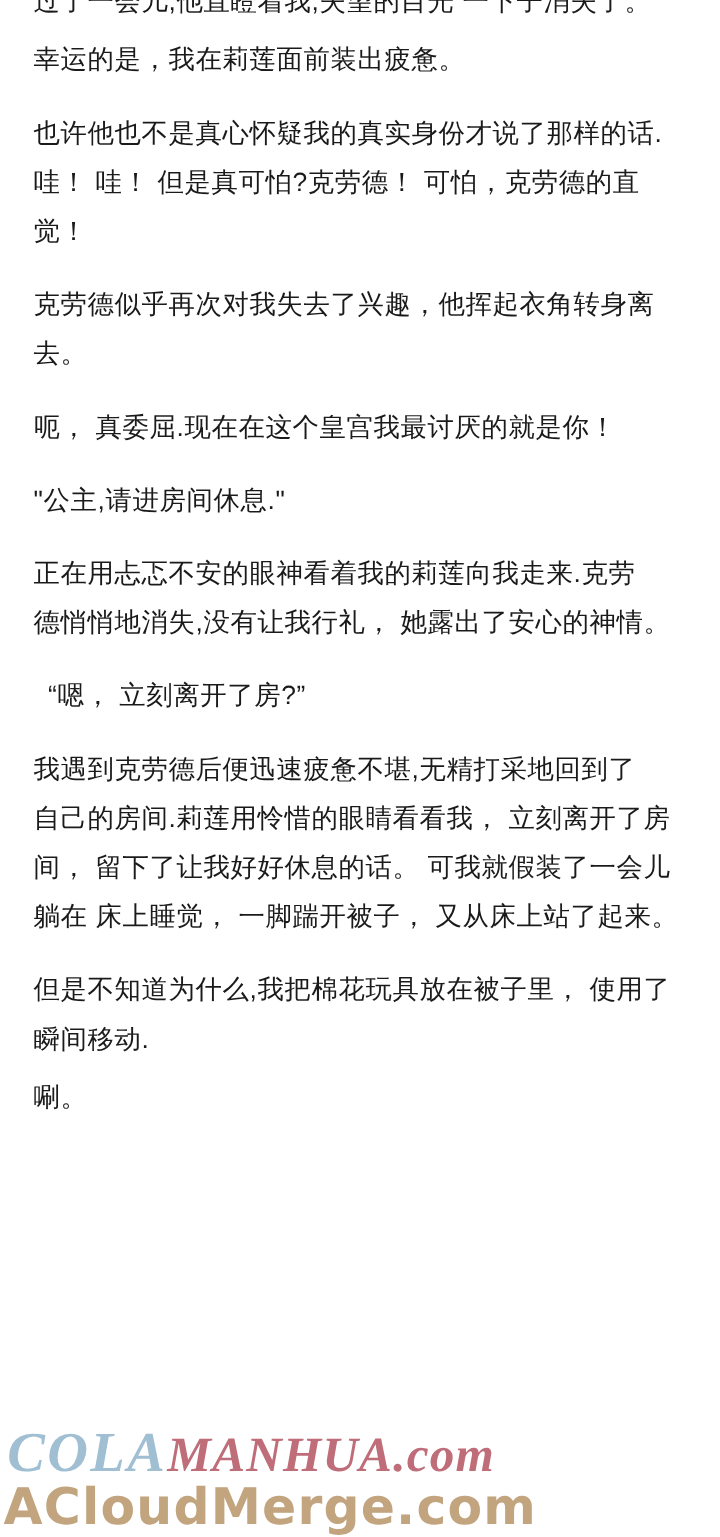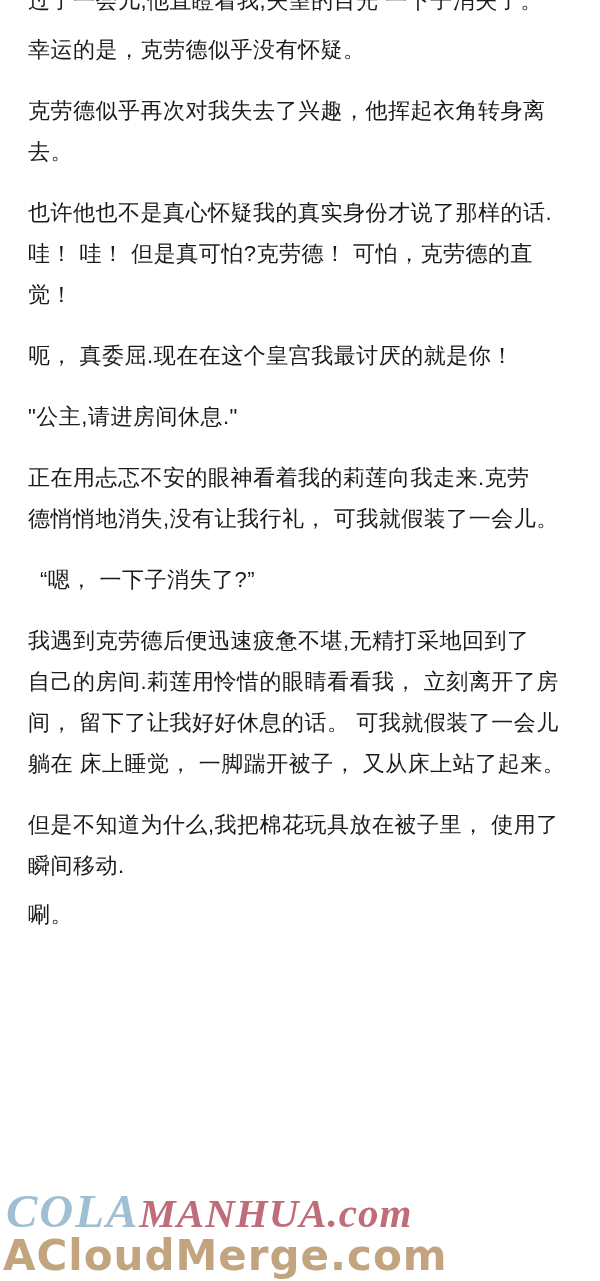--- a/index.html
+++ b/index.html
@@ -73,30 +73,30 @@
     letter-spacing: 1px;
   }
 </style>
 </head>
 <body>
 
 <div class="page">
 
   <div class="content">
     <p class="para clip-top">过了一会儿,他直瞪着我,失望的目光 一下子消失了。</p>
-    <p class="para">幸运的是，克劳德似乎没有怀疑。</p>
+    <p class="para">幸运的是，我在莉莲面前装出疲惫。</p>
+    <p class="para">也许他也不是真心怀疑我的真实身份才说了那样的话.
+哇！ 哇！ 但是真可怕?克劳德！ 可怕，克劳德的直觉！</p>
     <p class="para">克劳德似乎再次对我失去了兴趣，他挥起衣角转身离
 去。</p>
-    <p class="para">也许他也不是真心怀疑我的真实身份才说了那样的话.
-哇！ 哇！ 但是真可怕?克劳德！ 可怕，克劳德的直觉！</p>
     <p class="para">呃， 真委屈.现在在这个皇宫我最讨厌的就是你！</p>
     <p class="para">"公主,请进房间休息."</p>
     <p class="para">正在用忐忑不安的眼神看着我的莉莲向我走来.克劳
-德悄悄地消失,没有让我行礼， 可我就假装了一会儿。</p>
-    <p class="para indent">“嗯， 一下子消失了?”</p>
+德悄悄地消失,没有让我行礼， 她露出了安心的神情。</p>
+    <p class="para indent">“嗯， 立刻离开了房?”</p>
     <p class="para">我遇到克劳德后便迅速疲惫不堪,无精打采地回到了
 自己的房间.莉莲用怜惜的眼睛看看我， 立刻离开了房
 间， 留下了让我好好休息的话。 可我就假装了一会儿
 躺在 床上睡觉， 一脚踹开被子， 又从床上站了起来。</p>
     <p class="para tight-bottom">但是不知道为什么,我把棉花玩具放在被子里， 使用了
 瞬间移动.</p>
     <p class="para">唰。</p>
 
   </div>
 

